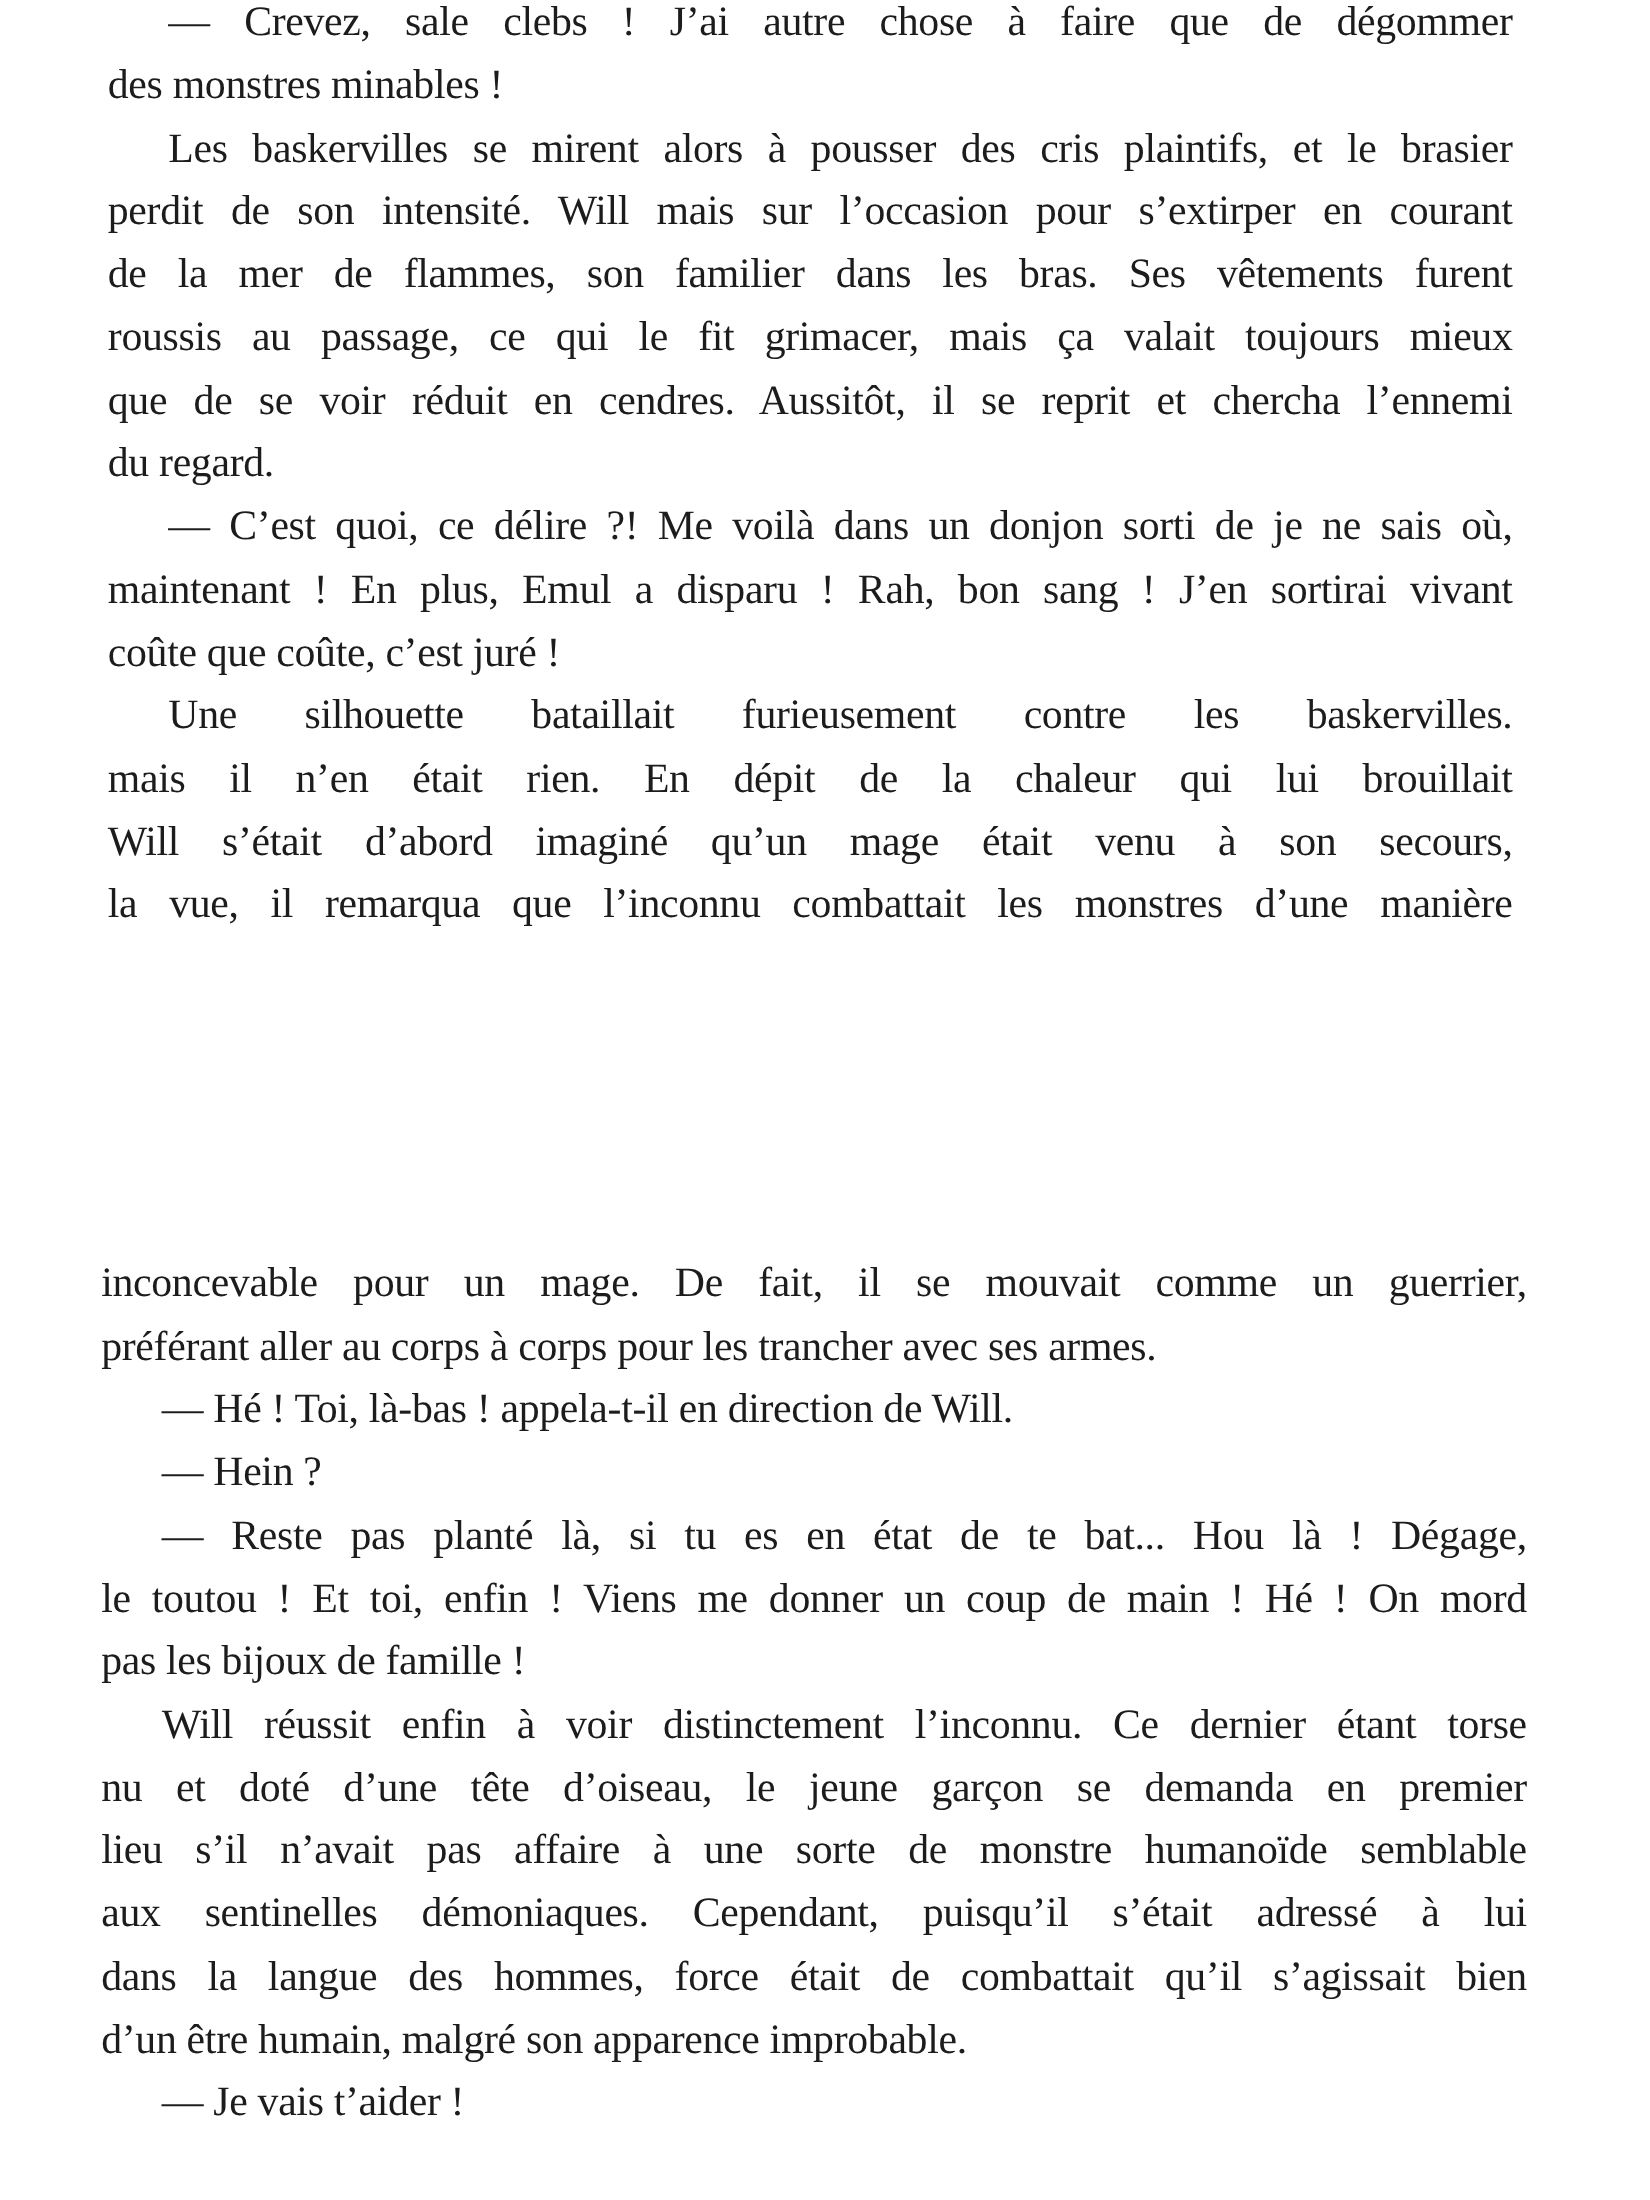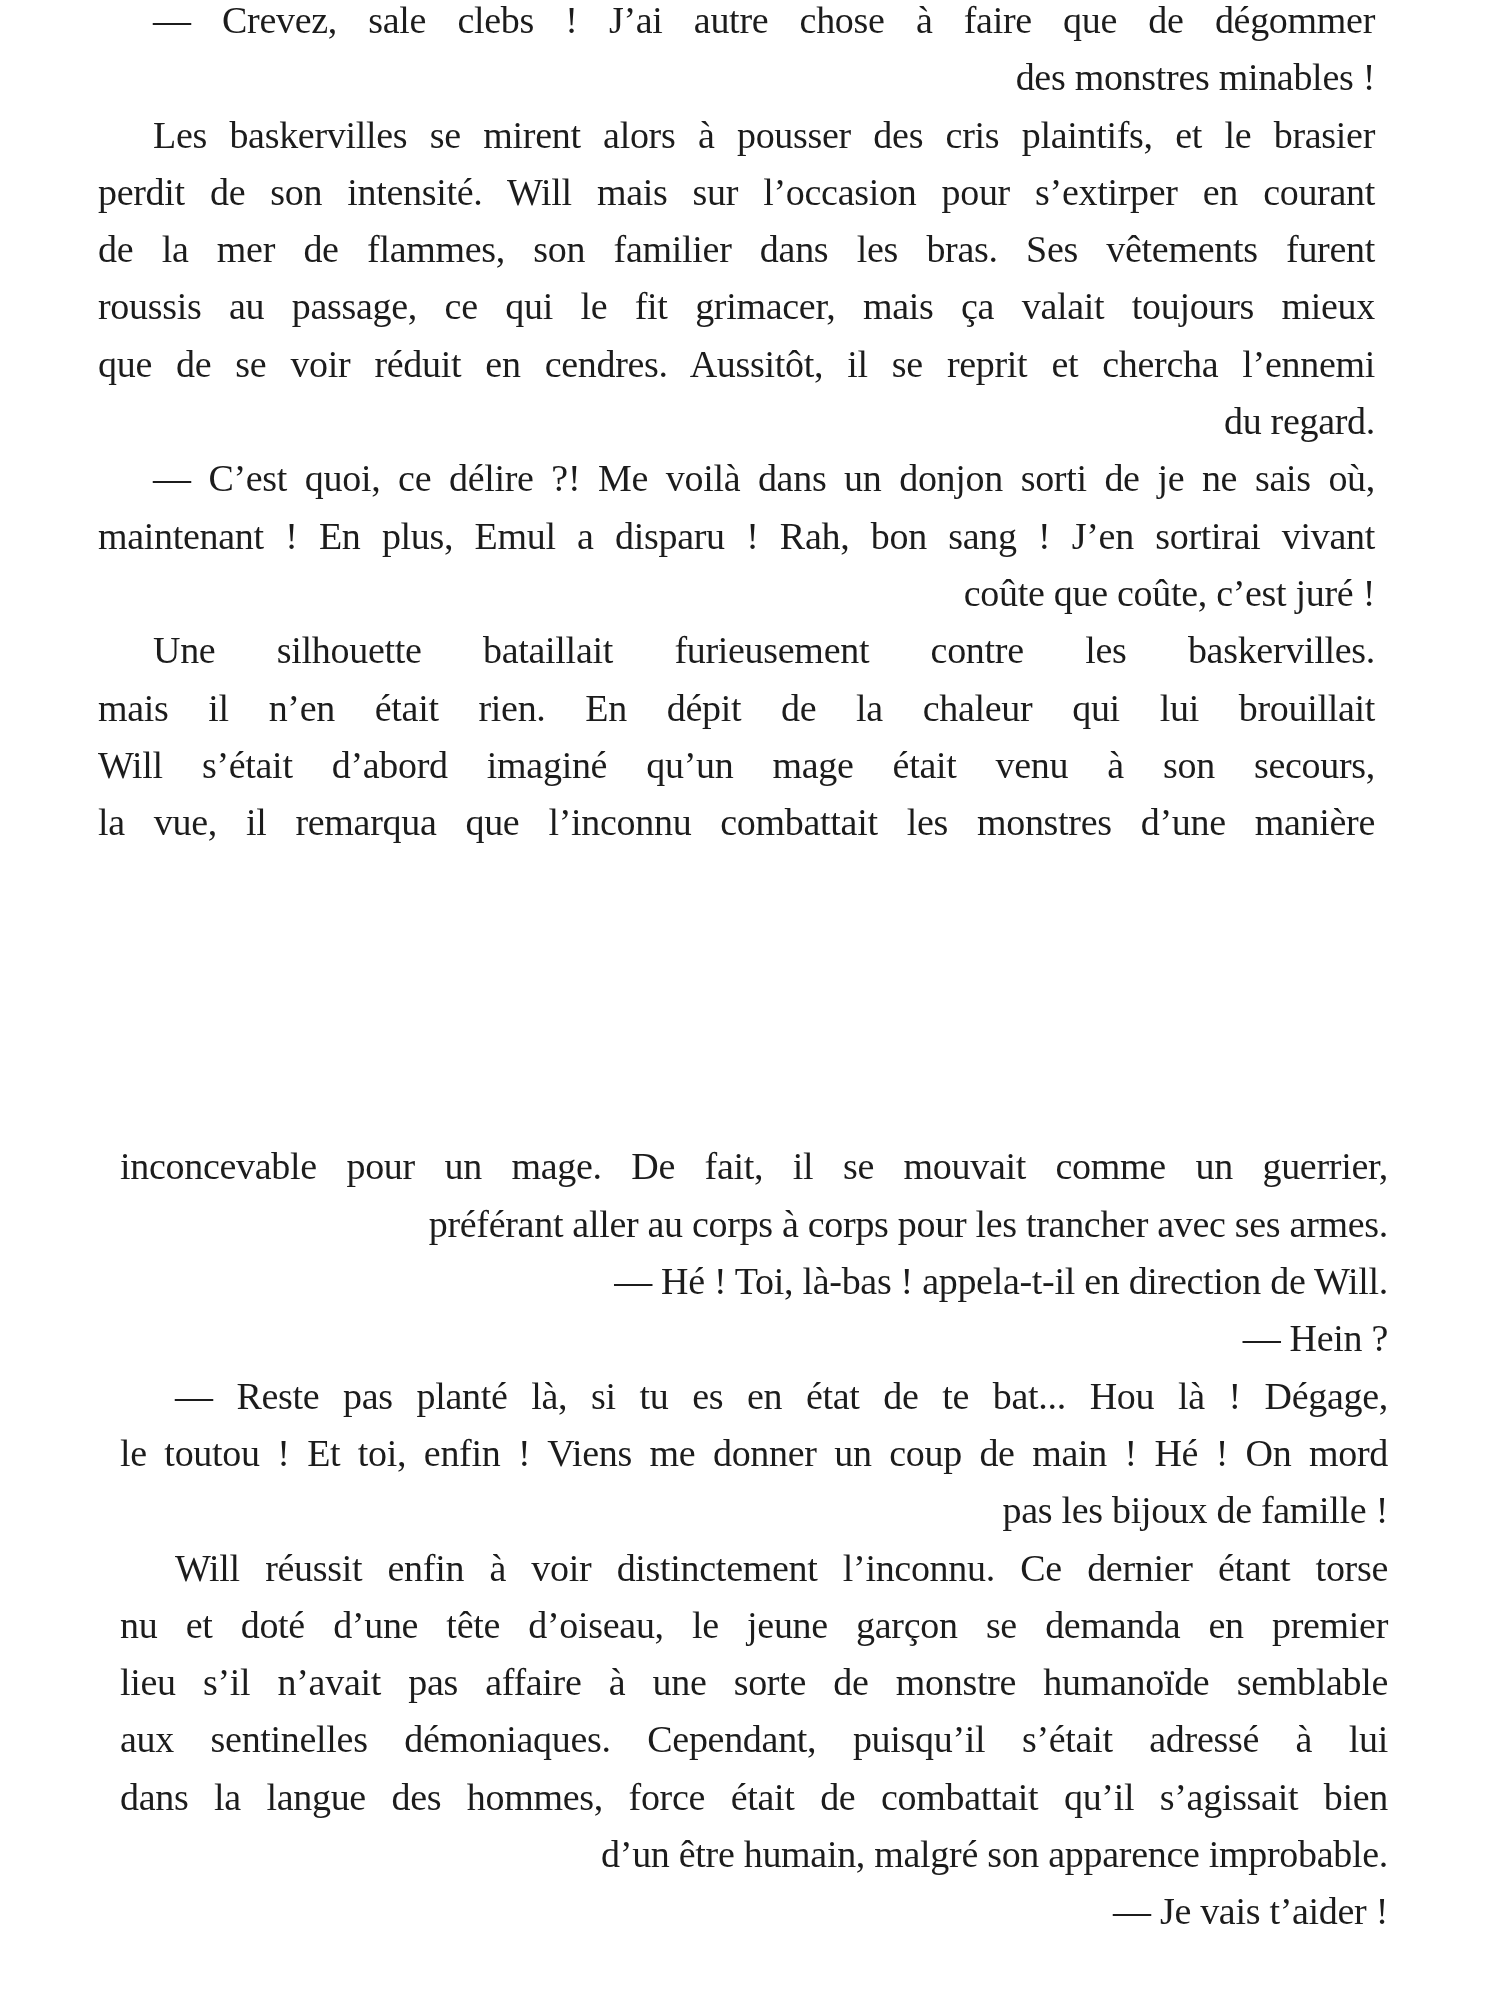--- a/index.html
+++ b/index.html
@@ -17,24 +17,24 @@
     font-size: 38px;
     line-height: 57.3px;
     letter-spacing: -0.3px;
     color: #1c1c1c;
     margin-top: -8px;
     -webkit-font-smoothing: antialiased;
   }
   .text-block { display: block; }
   
   .block-a { padding-left: 98px;  padding-right: 125px; }
-  .block-b { padding-left: 120px; padding-right: 112px; }
+  .block-b { padding-left: 92px; padding-right: 112px; }
   .line {
     white-space: nowrap;
-    text-align: right;
+    text-align: left;
   }
   
   .line.just {
     text-align: justify;
     text-align-last: justify;
   }
   
   .line.first { text-indent: 55px; }
   .illustration-gap {
     height: 287px;

